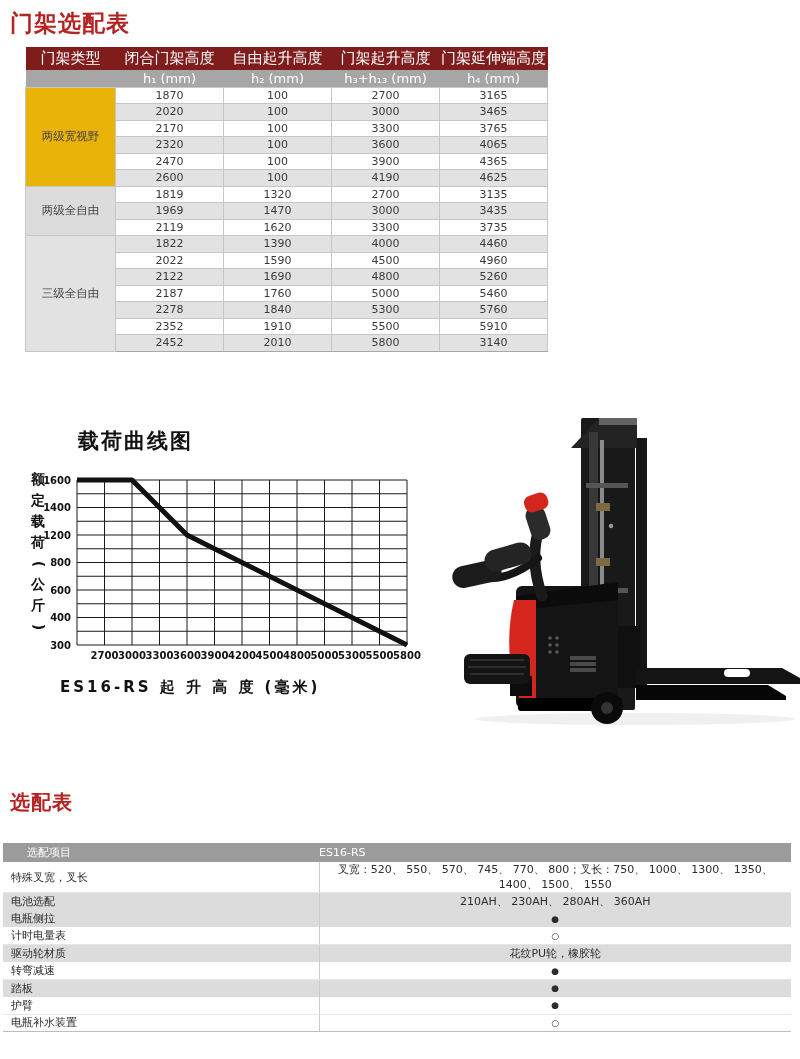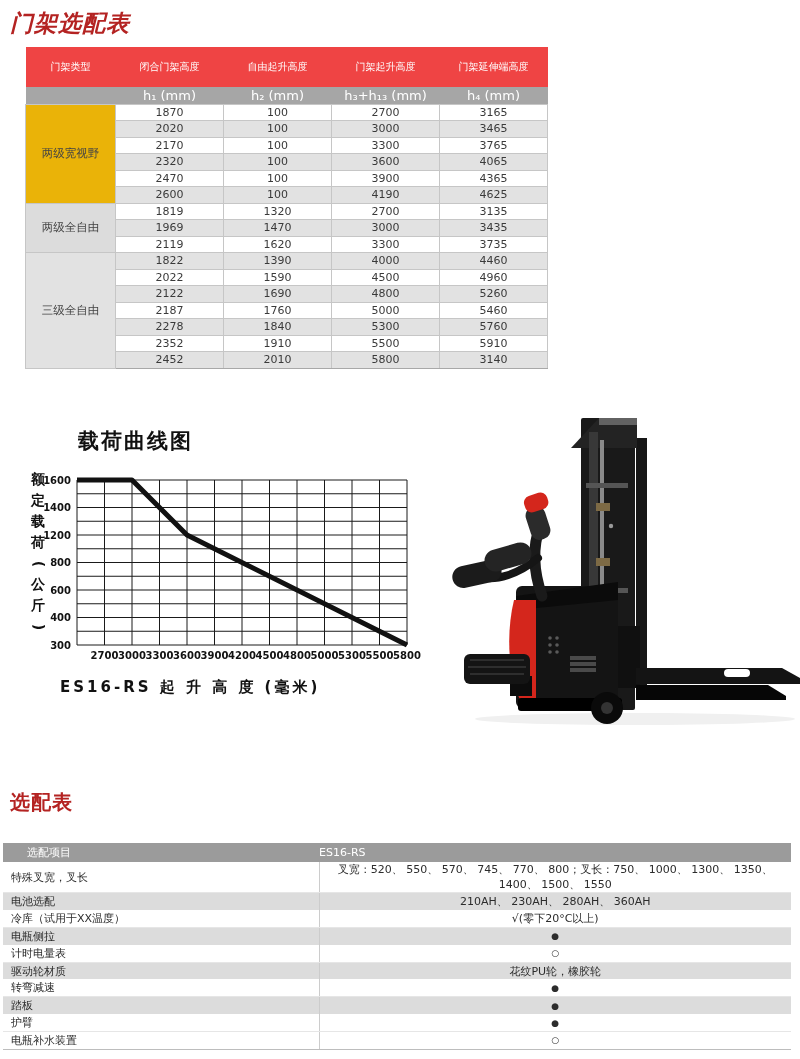--- a/index.html
+++ b/index.html
@@ -1,29 +1,29 @@
 <!DOCTYPE html>
 <html><head>
 <meta charset="utf-8">
 <style>
   * { margin:0; padding:0; box-sizing:border-box; }
   html,body { background:#fff; }
   body { width:800px; height:1059px; position:relative; overflow:hidden;
          font-family:"DejaVu Sans","Liberation Sans",sans-serif; color:#333; }
 
   .red-heading { position:absolute; color:#b42322; font-weight:bold; letter-spacing:1px; }
-  #mast-title { left:10px; top:8px; font-size:23px;font-style:italic; }
+  #mast-title { left:10px; top:8px; font-size:23px; }
   #options-title { left:10px; top:789px; font-size:20px; }
 
   
   #mast-table { position:absolute; left:25px; top:47px; width:522px;
                 border-collapse:collapse; table-layout:fixed; font-size:11px;
                 text-align:center; }
   #mast-table th { font-weight:normal; color:#fff; }
-  #mast-table thead tr.hrow1 th { background:#ef4444; height:40px; font-size:10px; }
+  #mast-table thead tr.hrow1 th { background:#7f1d1d; height:23px; font-size:15px; }
   #mast-table thead tr.hrow2 th { background:#a6a6a6; height:17px; font-size:13px; }
   #mast-table tbody td { height:16.5px; border:1px solid #c6c6c6; background:#fff; color:#3a3a3a; }
   #mast-table tbody tr.odd td { background:#e2e2e2; }
   #mast-table tbody td.group-cell { background:#eab308; font-size:11.5px; color:#444; }
   #mast-table tbody td.group-cell.g1 { background:#dcdcdc; }
   #mast-table tbody tr:last-child td { border-bottom:1px solid #a8a8a8; }
 
   
   #load-chart { position:absolute; left:20px; top:420px; }
   #load-chart .tick { font-size:10px; font-weight:bold; fill:#111; }
@@ -307,24 +307,20 @@
     </thead>
   <tbody>
       <tr class="even">
         <td class="opt-label">特殊叉宽，叉长</td>
         <td class="opt-value">叉宽：520、 550、 570、 745、 770、 800；叉长：750、 1000、 1300、 1350、 1400、 1500、 1550</td>
       </tr>
       <tr class="odd">
         <td class="opt-label">电池选配</td>
         <td class="opt-value">210AH、 230AH、 280AH、 360AH</td>
       </tr>
-      <tr class="even">
-        <td class="opt-label">冷库（试用于XX温度）</td>
-        <td class="opt-value">√(零下20°C以上)</td>
-      </tr>
       <tr class="odd">
         <td class="opt-label">电瓶侧拉</td>
         <td class="opt-value dot-filled">●</td>
       </tr>
       <tr class="even">
         <td class="opt-label">计时电量表</td>
         <td class="opt-value dot-open">○</td>
       </tr>
       <tr class="odd">
         <td class="opt-label">驱动轮材质</td>

